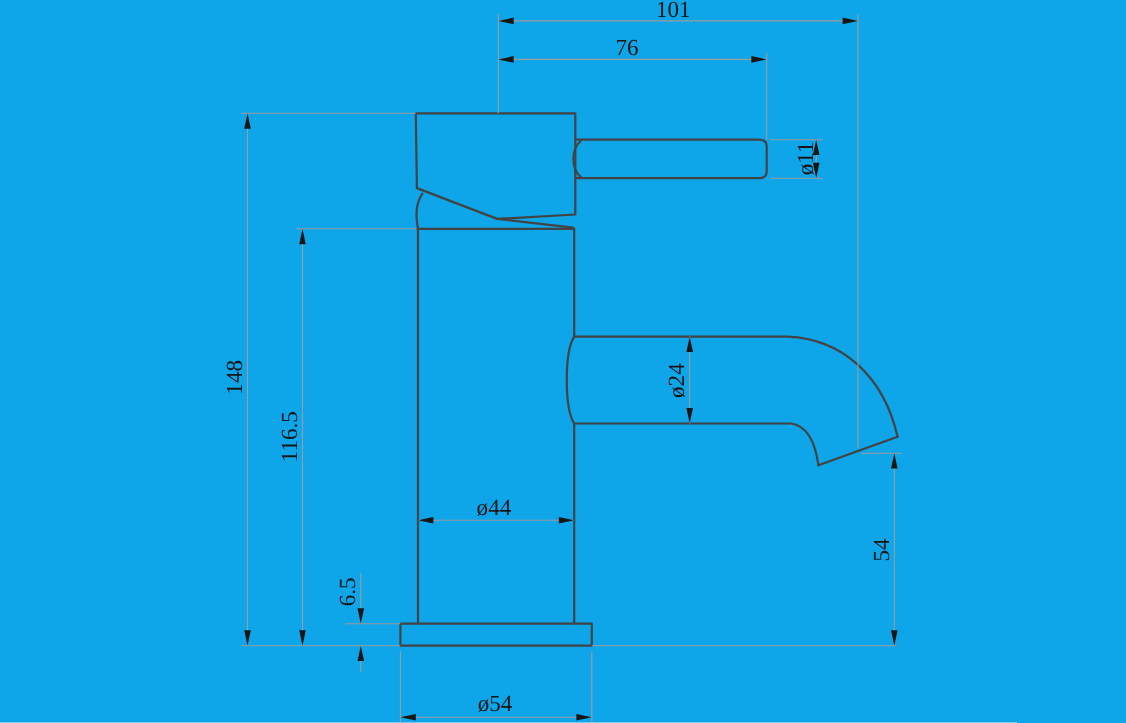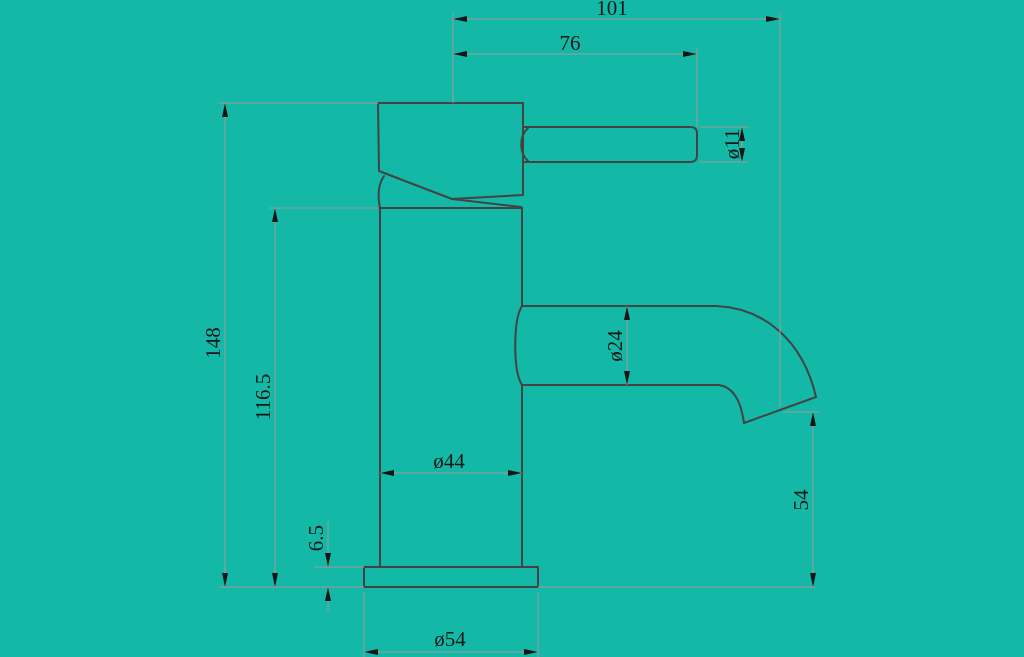--- a/index.html
+++ b/index.html
@@ -1,16 +1,16 @@
 <!DOCTYPE html>
 <html><head>
 <meta charset="utf-8">
 <style>
   html,body{margin:0;padding:0;background:#ffffff;}
-  .page{width:1024px;height:657px;background:#14b8a6;position:relative;overflow:hidden;}
+  .page{width:1024px;height:657px;background:#0ea5e9;position:relative;overflow:hidden;}
   svg{display:block;}
   .outline{stroke:#434343;stroke-width:2;fill:none;stroke-linejoin:round;stroke-linecap:round;}
   .dimline{stroke:#9d9d9d;stroke-width:1;fill:none;}
   .arrow{fill:#161616;stroke:none;}
   .dimtext{
     font-family:"Liberation Serif","DejaVu Serif",serif;
     font-size:21px;
     fill:#161616;
   }
 </style>

